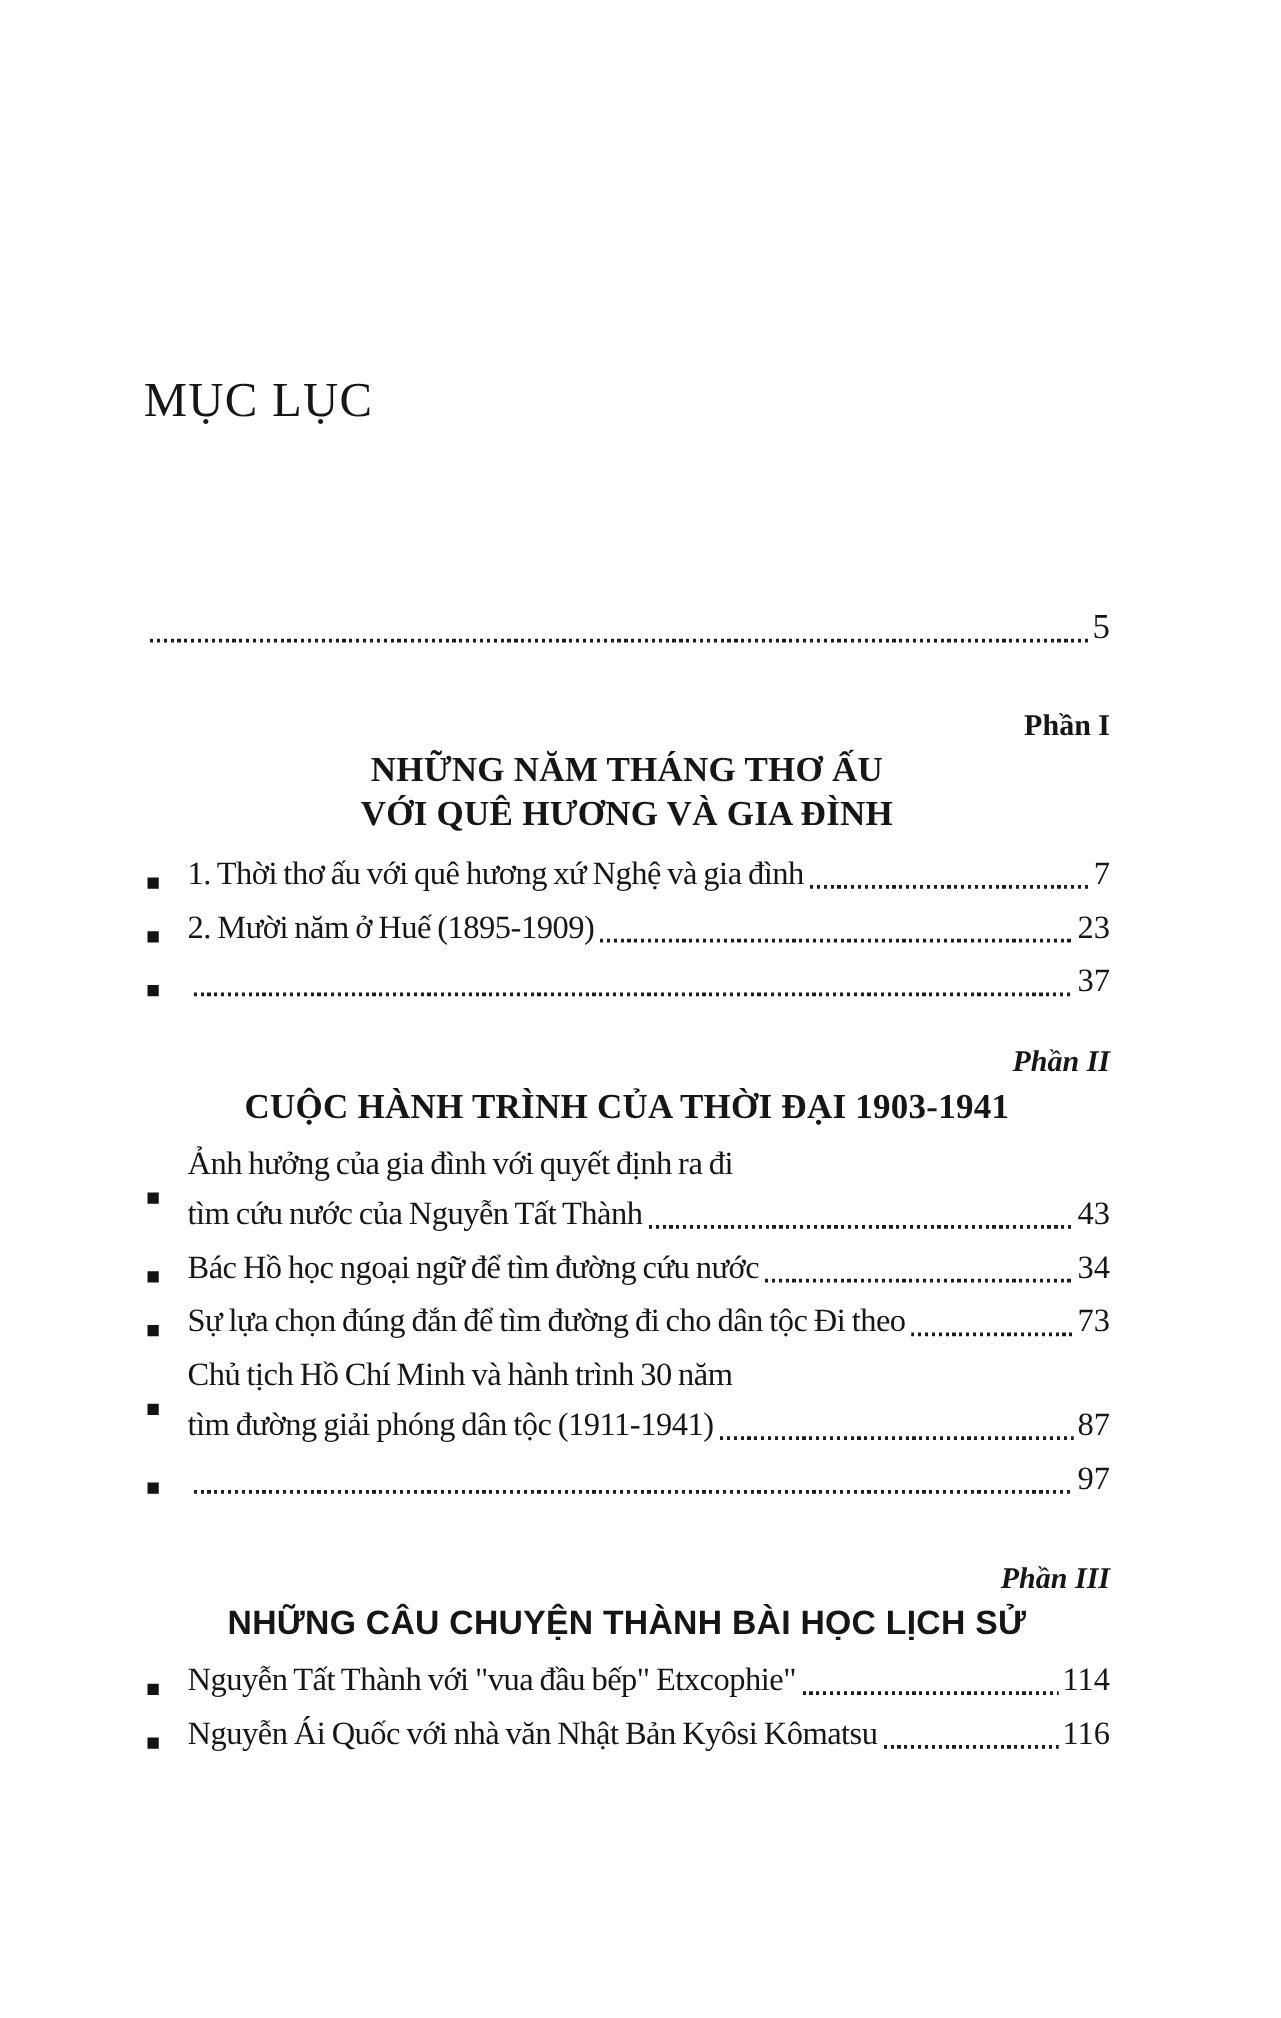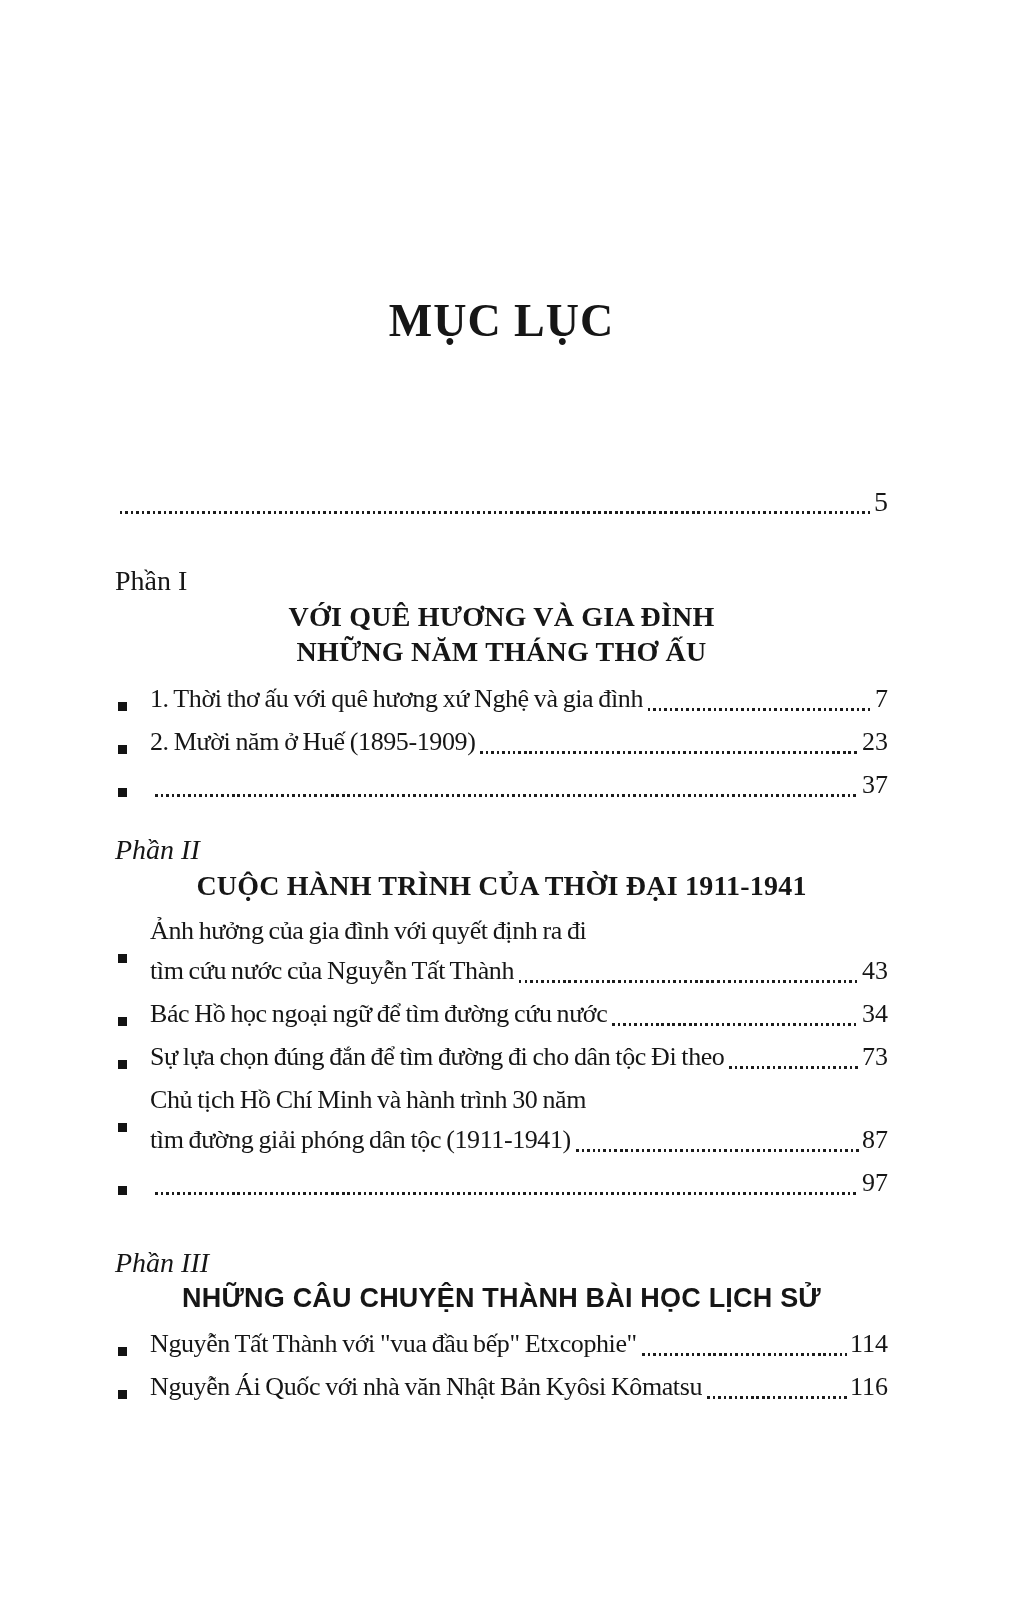--- a/index.html
+++ b/index.html
@@ -15,24 +15,24 @@
   .page {
     box-sizing: border-box;
     width: 1025px;
     height: 1614px;
     padding: 0 137px 0 115px;
     position: relative;
   }
   
   .title {
     margin: 296px 0 0 0;
-    font-size: 46px;
+    font-size: 39px;
     line-height: 50px;
-    font-weight: bold;
-    text-align: center;
+    font-weight: normal;
+    text-align: left;
     letter-spacing: 1px;
   }
   
   .line {
     display: flex;
     align-items: flex-end;
     font-size: 26px;
     line-height: 40px;
     white-space: nowrap;
   }
@@ -48,23 +48,23 @@
     height: 3px;
     align-self: flex-end;
     margin: 0 3px 8px 5px;
     background-image: repeating-linear-gradient(to right, #1c1c1c 0 2.5px, transparent 2.5px 5.5px);
   }
   .pg { flex: 0 0 auto; }
   
   .intro { margin-top: 136px; font-size: 28px; }
   
   .part-label {
-    text-align: left;
-    font-weight: normal;
-    font-size: 28px;
+    text-align: right;
+    font-weight: bold;
+    font-size: 24px;
     line-height: 36px;
   }
   .part-label.italic { font-style: italic; }
   .section-heading {
     text-align: center;
     font-weight: bold;
     font-size: 28px;
     line-height: 35px;
     letter-spacing: 0.2px;
   }
@@ -95,22 +95,22 @@
 
   <h1 class="title">MỤC LỤC</h1>
 
   <div class="line intro">
     <span class="leader"></span>
     <span class="pg">5</span>
   </div>
 
   <section class="sec1">
     <div class="part-label">Phần I</div>
+    <div class="section-heading">NHỮNG NĂM THÁNG THƠ ẤU</div>
     <div class="section-heading">VỚI QUÊ HƯƠNG VÀ GIA ĐÌNH</div>
-    <div class="section-heading">NHỮNG NĂM THÁNG THƠ ẤU</div>
     <div class="entries">
 
       <div class="entry">
         <span class="bullet"></span>
         <div class="entry-body">
           <div class="line">
             <span class="txt">1. Thời thơ ấu với quê hương xứ Nghệ và gia đình</span>
             <span class="leader"></span>
             <span class="pg">7</span>
           </div>
@@ -136,21 +136,21 @@
             <span class="pg">37</span>
           </div>
         </div>
       </div>
 
     </div>
   </section>
 
   <section class="sec2">
     <div class="part-label italic">Phần II</div>
-    <div class="section-heading">CUỘC HÀNH TRÌNH CỦA THỜI ĐẠI 1911-1941</div>
+    <div class="section-heading">CUỘC HÀNH TRÌNH CỦA THỜI ĐẠI 1903-1941</div>
     <div class="entries">
 
       <div class="entry">
         <span class="bullet"></span>
         <div class="entry-body">
           <div class="line">
             <span class="txt">Ảnh hưởng của gia đình với quyết định ra đi</span>
           </div>
           <div class="line">
             <span class="txt">tìm cứu nước của Nguyễn Tất Thành</span>

